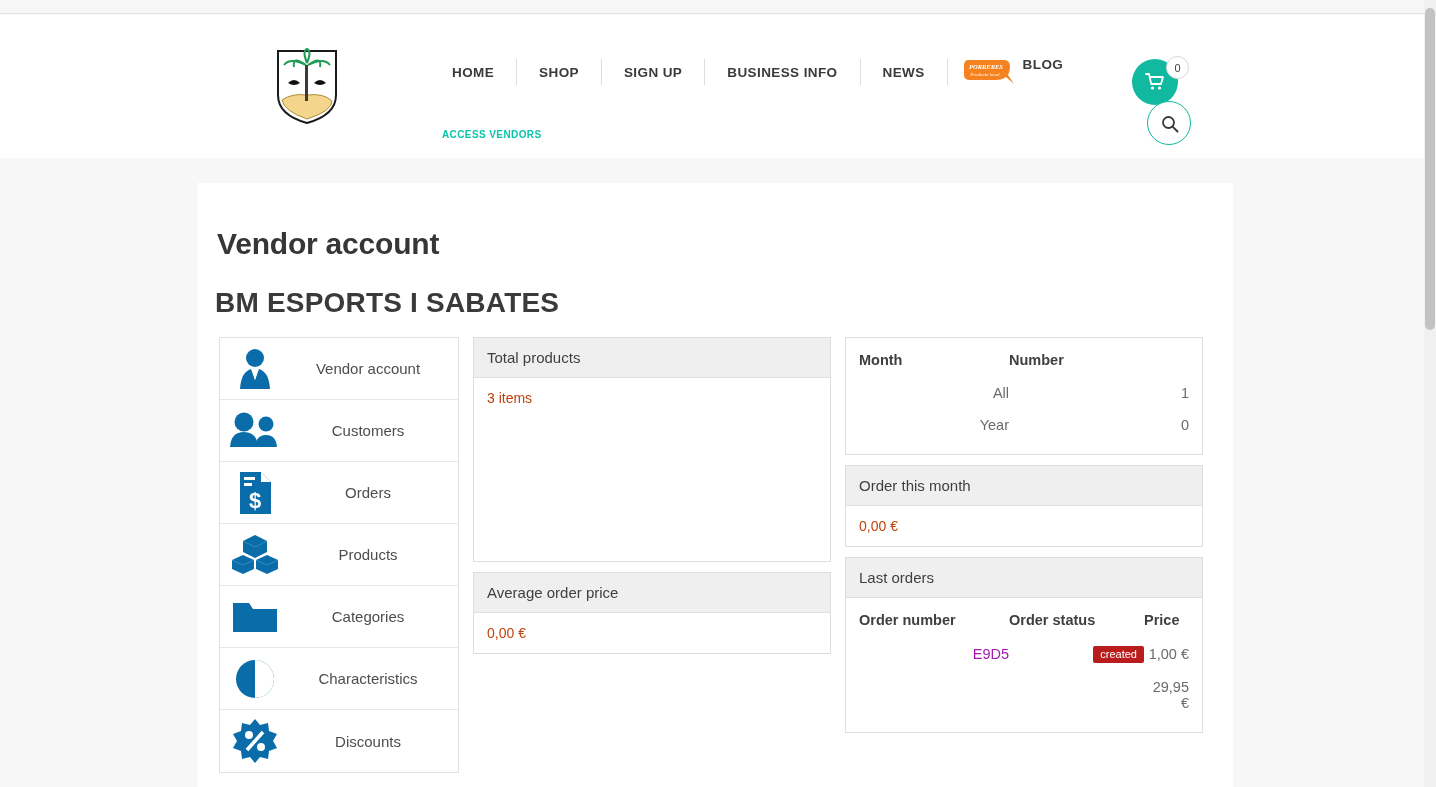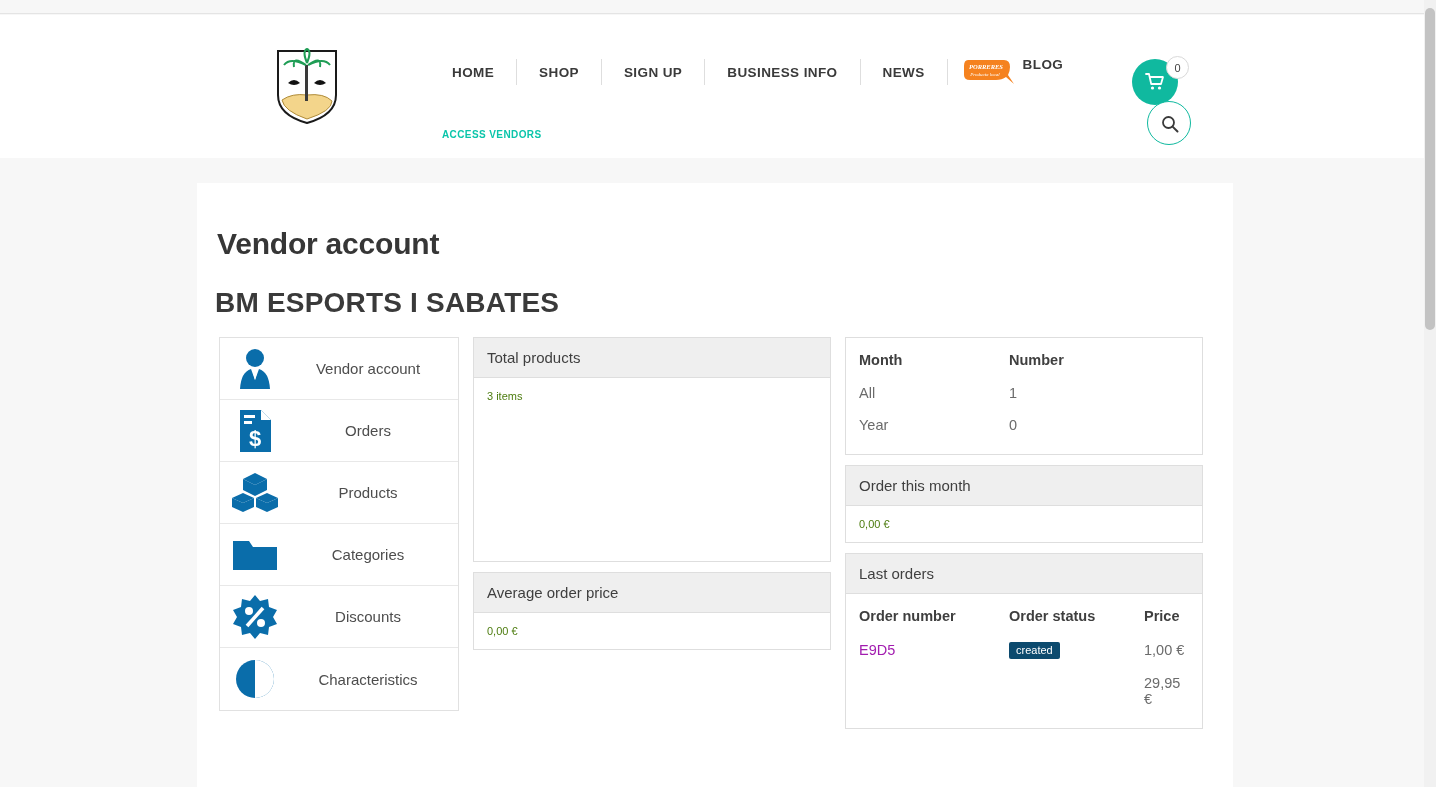--- a/index.html
+++ b/index.html
@@ -134,38 +134,38 @@
   .cols { display: flex; gap: 14px; }
   .col { width: 358px; display: flex; flex-direction: column; gap: 10px; }
 
   .panel { border: 1px solid #dedede; background: #fff; }
   .panel-head {
     background: #efefef;
     border-bottom: 1px solid #dedede;
     padding: 11px 13px;
     font-size: 15px; color: #3f3f3f;
   }
-  .panel-body { padding: 12px 13px; font-size: 11px; color: #4d7c0f; }
+  .panel-body { padding: 12px 13px; font-size: 14px; color: #c2410c; }
   .panel-body.empty { padding: 0; height: 22px; }
 
   table.ptab { width: 100%; border-collapse: collapse; }
   table.ptab th {
     text-align: left; font-size: 14.5px; font-weight: bold; color: #3f3f3f;
     padding: 10px 0 9px 0;
   }
   table.ptab td {
-    text-align: left; font-size: 14.5px; color: #6b6b6b;
+    text-align: right; font-size: 14.5px; color: #6b6b6b;
     padding: 8px 0;
   }
   .tab-pad { padding: 4px 13px 13px 13px; }
   .col-a { width: 150px; }
   .col-b { width: 135px; }
   .order-link { color: #a21caf; font-weight: normal; cursor: pointer; }
   .status-badge {
-    display: inline-block; background: #0c4a6e; color: #fff;
+    display: inline-block; background: #b91c1c; color: #fff;
     font-size: 11px; padding: 2px 7px 3px 7px; border-radius: 2px;
   }
 
   
   .scrollbar-track {
     position: absolute; right: 0; top: 0;
     width: 12px; height: 787px; background: #f1f1f1;
   }
   .scrollbar-thumb {
     position: absolute; right: 1px; top: 8px;
@@ -248,20 +248,31 @@
           <span class="side-icon">
             <svg width="48" height="44" viewBox="0 0 48 44">
               <circle cx="24" cy="11" r="9" fill="#0a6daa"></circle>
               <path d="M9 42 Q10 25 20 22 L24 33 L28 22 Q38 25 39 42 Z" fill="#0a6daa"></path>
               <path d="M21 22 L24 33 L27 22 L24 25 Z" fill="#ffffff"></path>
             </svg>
           </span>
           <span class="side-label">Vendor account</span>
         </div>
 
+        <div class="side-item">
+          <span class="side-icon">
+            <svg width="56" height="40" viewBox="0 0 56 40">
+              <circle cx="17" cy="11" r="9.5" fill="#0a6daa"></circle>
+              <path d="M3 36 Q4 21 17 21 Q30 21 31 36 Z" fill="#0a6daa"></path>
+              <circle cx="39" cy="13" r="7.5" fill="#0a6daa"></circle>
+              <path d="M28 36 Q29 24 39 24 Q49 24 50 36 Z" fill="#0a6daa"></path>
+            </svg>
+          </span>
+          <span class="side-label">Customers</span>
+        </div>
 
         <div class="side-item">
           <span class="side-icon">
             <svg width="42" height="46" viewBox="0 0 42 46">
               <path d="M6 2 L27 2 L37 12 L37 44 L6 44 Z" fill="#0a6daa"></path>
               <path d="M27 2 L37 12 L27 12 Z" fill="#ffffff"></path>
               <rect x="10" y="7" width="11" height="3" fill="#ffffff"></rect>
               <rect x="10" y="13" width="8" height="3" fill="#ffffff"></rect>
               <text x="21" y="38" font-size="22" font-weight="bold" fill="#ffffff" text-anchor="middle" font-family="'Liberation Sans',sans-serif">$</text>
             </svg>
@@ -290,40 +301,40 @@
           <span class="side-icon">
             <svg width="48" height="40" viewBox="0 0 48 40">
               <path d="M2 6 L18 6 L22 12 L46 12 L46 35 L2 35 Z" fill="#0a6daa"></path>
             </svg>
           </span>
           <span class="side-label">Categories</span>
         </div>
 
         <div class="side-item">
           <span class="side-icon">
+            <svg width="44" height="44" viewBox="0 0 44 44">
+              <circle cx="22" cy="22" r="19" fill="#0a6daa"></circle>
+              <path d="M22 3 A19 19 0 0 1 22 41 Z" fill="#ffffff"></path>
+            </svg>
+          </span>
+          <span class="side-label">Characteristics</span>
+        </div>
+
+        <div class="side-item">
+          <span class="side-icon">
             <svg width="46" height="46" viewBox="0 0 46 46">
               <path d="M23 1 L28 7 L36 5 L37 13 L45 16 L41 23 L45 30 L37 33 L36 41 L28 39 L23 45 L18 39 L10 41 L9 33 L1 30 L5 23 L1 16 L9 13 L10 5 L18 7 Z" fill="#0a6daa"></path>
               <circle cx="17" cy="17" r="4" fill="#ffffff"></circle>
               <circle cx="29" cy="29" r="4" fill="#ffffff"></circle>
               <line x1="31" y1="14" x2="15" y2="32" stroke="#ffffff" stroke-width="3.6"></line>
             </svg>
           </span>
           <span class="side-label">Discounts</span>
         </div>
 
-        <div class="side-item">
-          <span class="side-icon">
-            <svg width="44" height="44" viewBox="0 0 44 44">
-              <circle cx="22" cy="22" r="19" fill="#0a6daa"></circle>
-              <path d="M22 3 A19 19 0 0 1 22 41 Z" fill="#ffffff"></path>
-            </svg>
-          </span>
-          <span class="side-label">Characteristics</span>
-        </div>
-
       </div>
 
       <div class="cols">
 
         <div class="col">
 
           <div class="panel" style="height:225px">
             <div class="panel-head">Total products</div>
             <div class="panel-body">3 items</div>
           </div>

